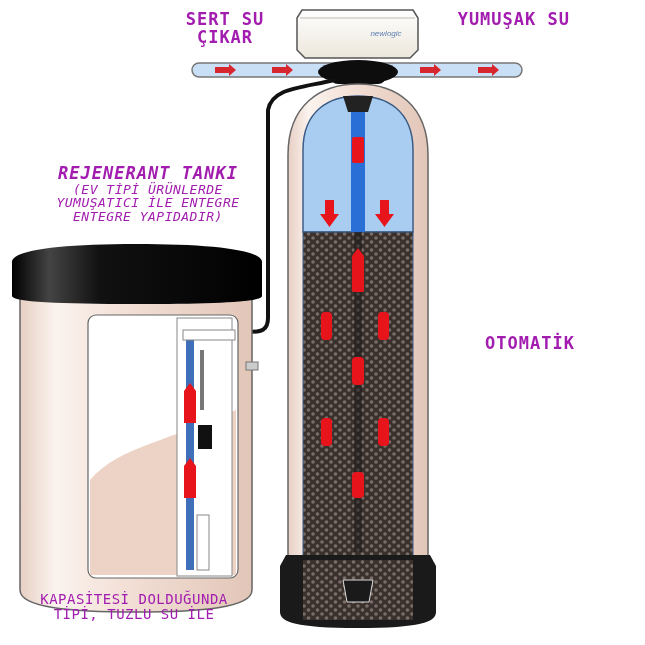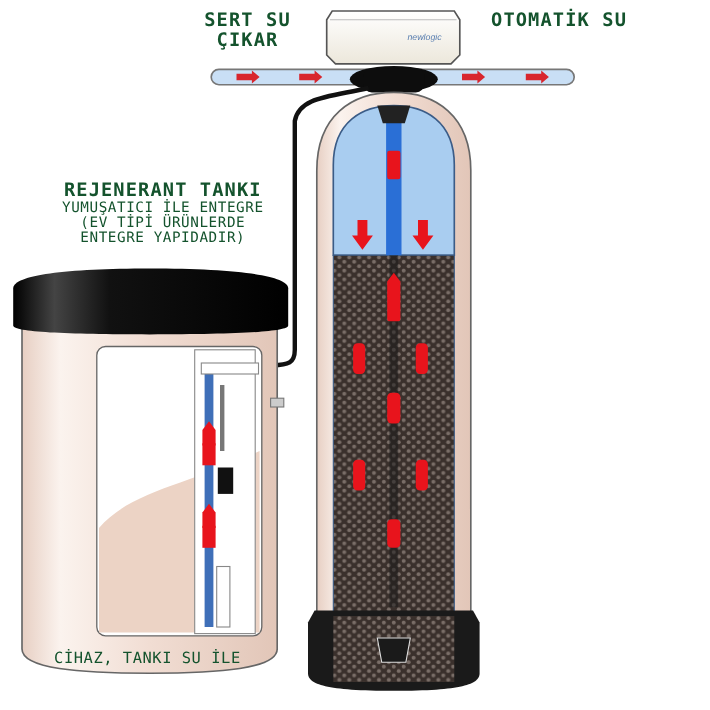--- a/index.html
+++ b/index.html
@@ -1,17 +1,17 @@
 <!DOCTYPE html>
 <html><head>
 <meta charset="utf-8">
 <style>
   html,body{margin:0;padding:0;background:#ffffff;}
   body{width:645px;height:645px;position:relative;overflow:hidden;font-family:"DejaVu Sans Mono","Liberation Mono",monospace;}
-  .lbl{position:absolute;color:#14532d;font-weight:bold;text-align:center;line-height:1.05;letter-spacing:1px;}
+  .lbl{position:absolute;color:#a21caf;font-weight:bold;text-align:center;line-height:1.05;letter-spacing:1px;}
   .lbl span{display:block;}
   .big{font-size:17px;}
   .sm{font-size:13px;font-weight:normal;letter-spacing:0.5px;}
   svg{position:absolute;left:0;top:0;}
 </style>
 </head>
 <body>
 
 <svg width="645" height="645" viewBox="0 0 645 645">
   <defs>
@@ -113,25 +113,27 @@
 
     <path d="M12 262 C12 250 60 244 136 244 C212 244 262 250 262 262 L262 296 C262 302 212 304 136 304 C60 304 12 302 12 296 Z" fill="url(#capGrad)"></path>
   </g>
 </svg>
 
 <div class="lbl big" style="left:165px;top:11px;width:120px;">
   <span>SERT SU</span>
     <span>ÇIKAR</span>
 </div>
 <div class="lbl big" style="left:430px;top:11px;width:140px;text-align:right;">
-  <span>OTOMATİK SU</span>
+  <span>YUMUŞAK SU</span>
 </div>
-<div class="lbl" style="left:8px;top:165px;width:280px;">
+<div class="lbl" style="left:8px;top:165px;width:280px;font-style:italic;">
   <span class="big">REJENERANT TANKI</span>
+  <span class="sm">(EV TİPİ ÜRÜNLERDE</span>
   <span class="sm">YUMUŞATICI İLE ENTEGRE</span>
-  <span class="sm">(EV TİPİ ÜRÜNLERDE</span>
   <span class="sm">ENTEGRE YAPIDADIR)</span>
 </div>
 <div class="lbl big" style="left:420px;top:335px;width:220px;">
+  <span>OTOMATİK</span>
 </div>
 <div class="lbl sm" style="left:0px;top:592px;width:268px;font-size:14px;">
-  <span>CİHAZ, TANKI SU İLE</span>
+  <span>KAPASİTESİ DOLDUĞUNDA</span>
+  <span>TİPİ, TUZLU SU İLE</span>
 </div>
 
 </body></html>

